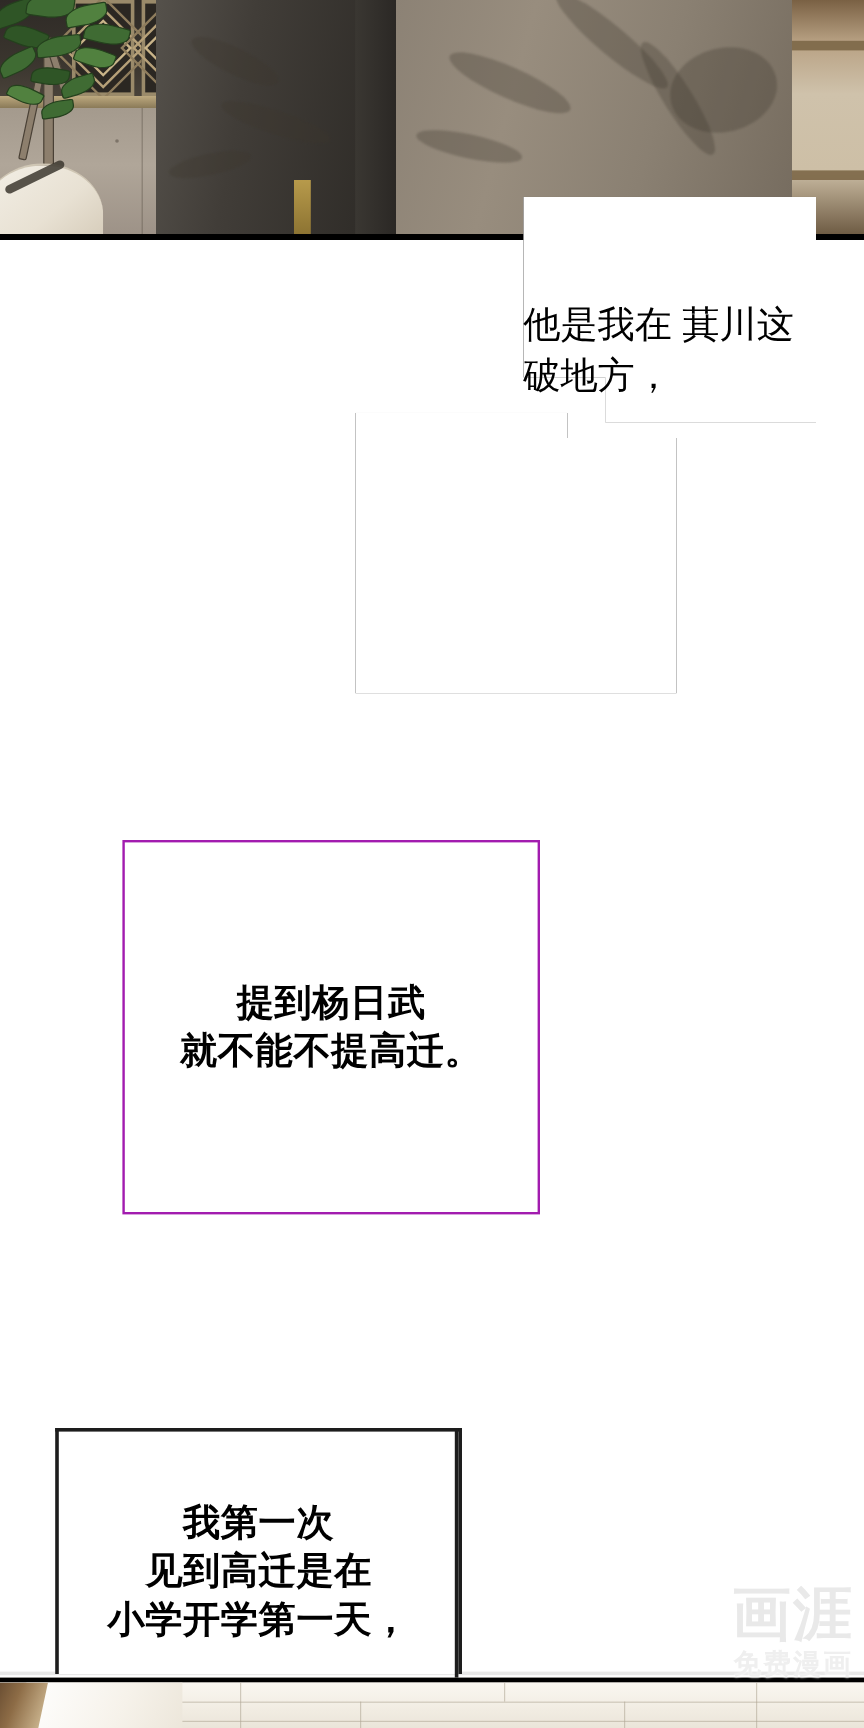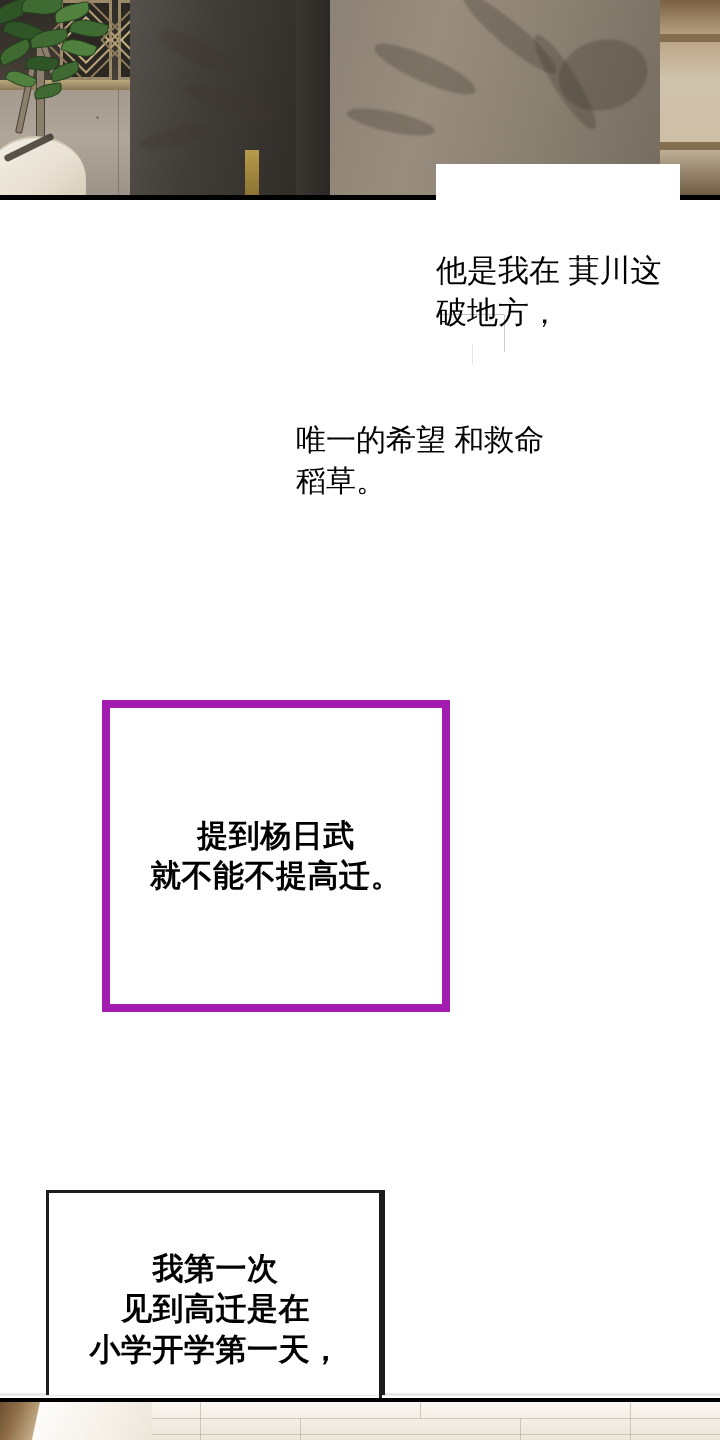--- a/index.html
+++ b/index.html
@@ -165,21 +165,21 @@
     clip-path:polygon(0 0,66% 0,66% 9%,100% 9%,100% 100%,0 100%);
   }
   .bubble-2-txt{
     position:absolute;left:296px;top:344px;width:268px;height:234px;z-index:7;
     display:flex;align-items:center;justify-content:center;
   }
 
   
   .bubble-3{
     left:102px;top:700px;width:348px;height:312px;
-    border:8px solid #a21caf;z-index:6;justify-content:center;
+    border:2px solid #a21caf;z-index:6;justify-content:center;
   }
   
   .bubble-4{
     left:46px;top:1190px;width:339px;height:205px;
     border:3px solid #1d1d1d;border-bottom:none;z-index:6;
   }
 
   .t-b1{font-size:31px;}
   .t-b2{font-size:30px;}
   .t-b3{font-size:31px;}
@@ -319,38 +319,38 @@
   <div class="bubble-1-ink"></div>
   <div class="bubble bubble-1"></div>
   <div class="bubble-1-txt">
     <div class="btext t-b1">他是我在
 萁川这
 破地方，</div>
   </div>
 
   <div class="bubble-2-ink"></div>
   <div class="bubble bubble-2"></div>
-  <div class="bubble-2-txt">
-    <div class="btext t-b2">唯一的希望
-和救命稻草。</div>
-  </div>
 
   <div class="bubble bubble-3">
     <div class="btext t-b3">提到杨日武
 就不能不提高迁。</div>
   </div>
 
   <div class="bubble bubble-4">
     <div class="b4-inner">
       <div class="btext t-b4">我第一次
 见到高迁是在
 小学开学第一天，</div>
     </div>
   </div>
 
+  <div class="watermark">
+    <div class="wm-main">画涯</div>
+    <div class="wm-sub">免费漫画</div>
+  </div>
 
   <div class="seam-gray"></div>
 
   <div class="panel-bottom">
     <div class="floor">
       <span class="tile-line" style="left:0;top:16px;width:720px;height:1px;"></span>
       <span class="tile-line" style="left:0;top:32px;width:720px;height:1px;"></span>
       <span class="tile-line" style="left:200px;top:0;width:1px;height:42px;"></span>
       <span class="tile-line" style="left:300px;top:16px;width:1px;height:26px;"></span>
       <span class="tile-line" style="left:420px;top:0;width:1px;height:16px;"></span>

